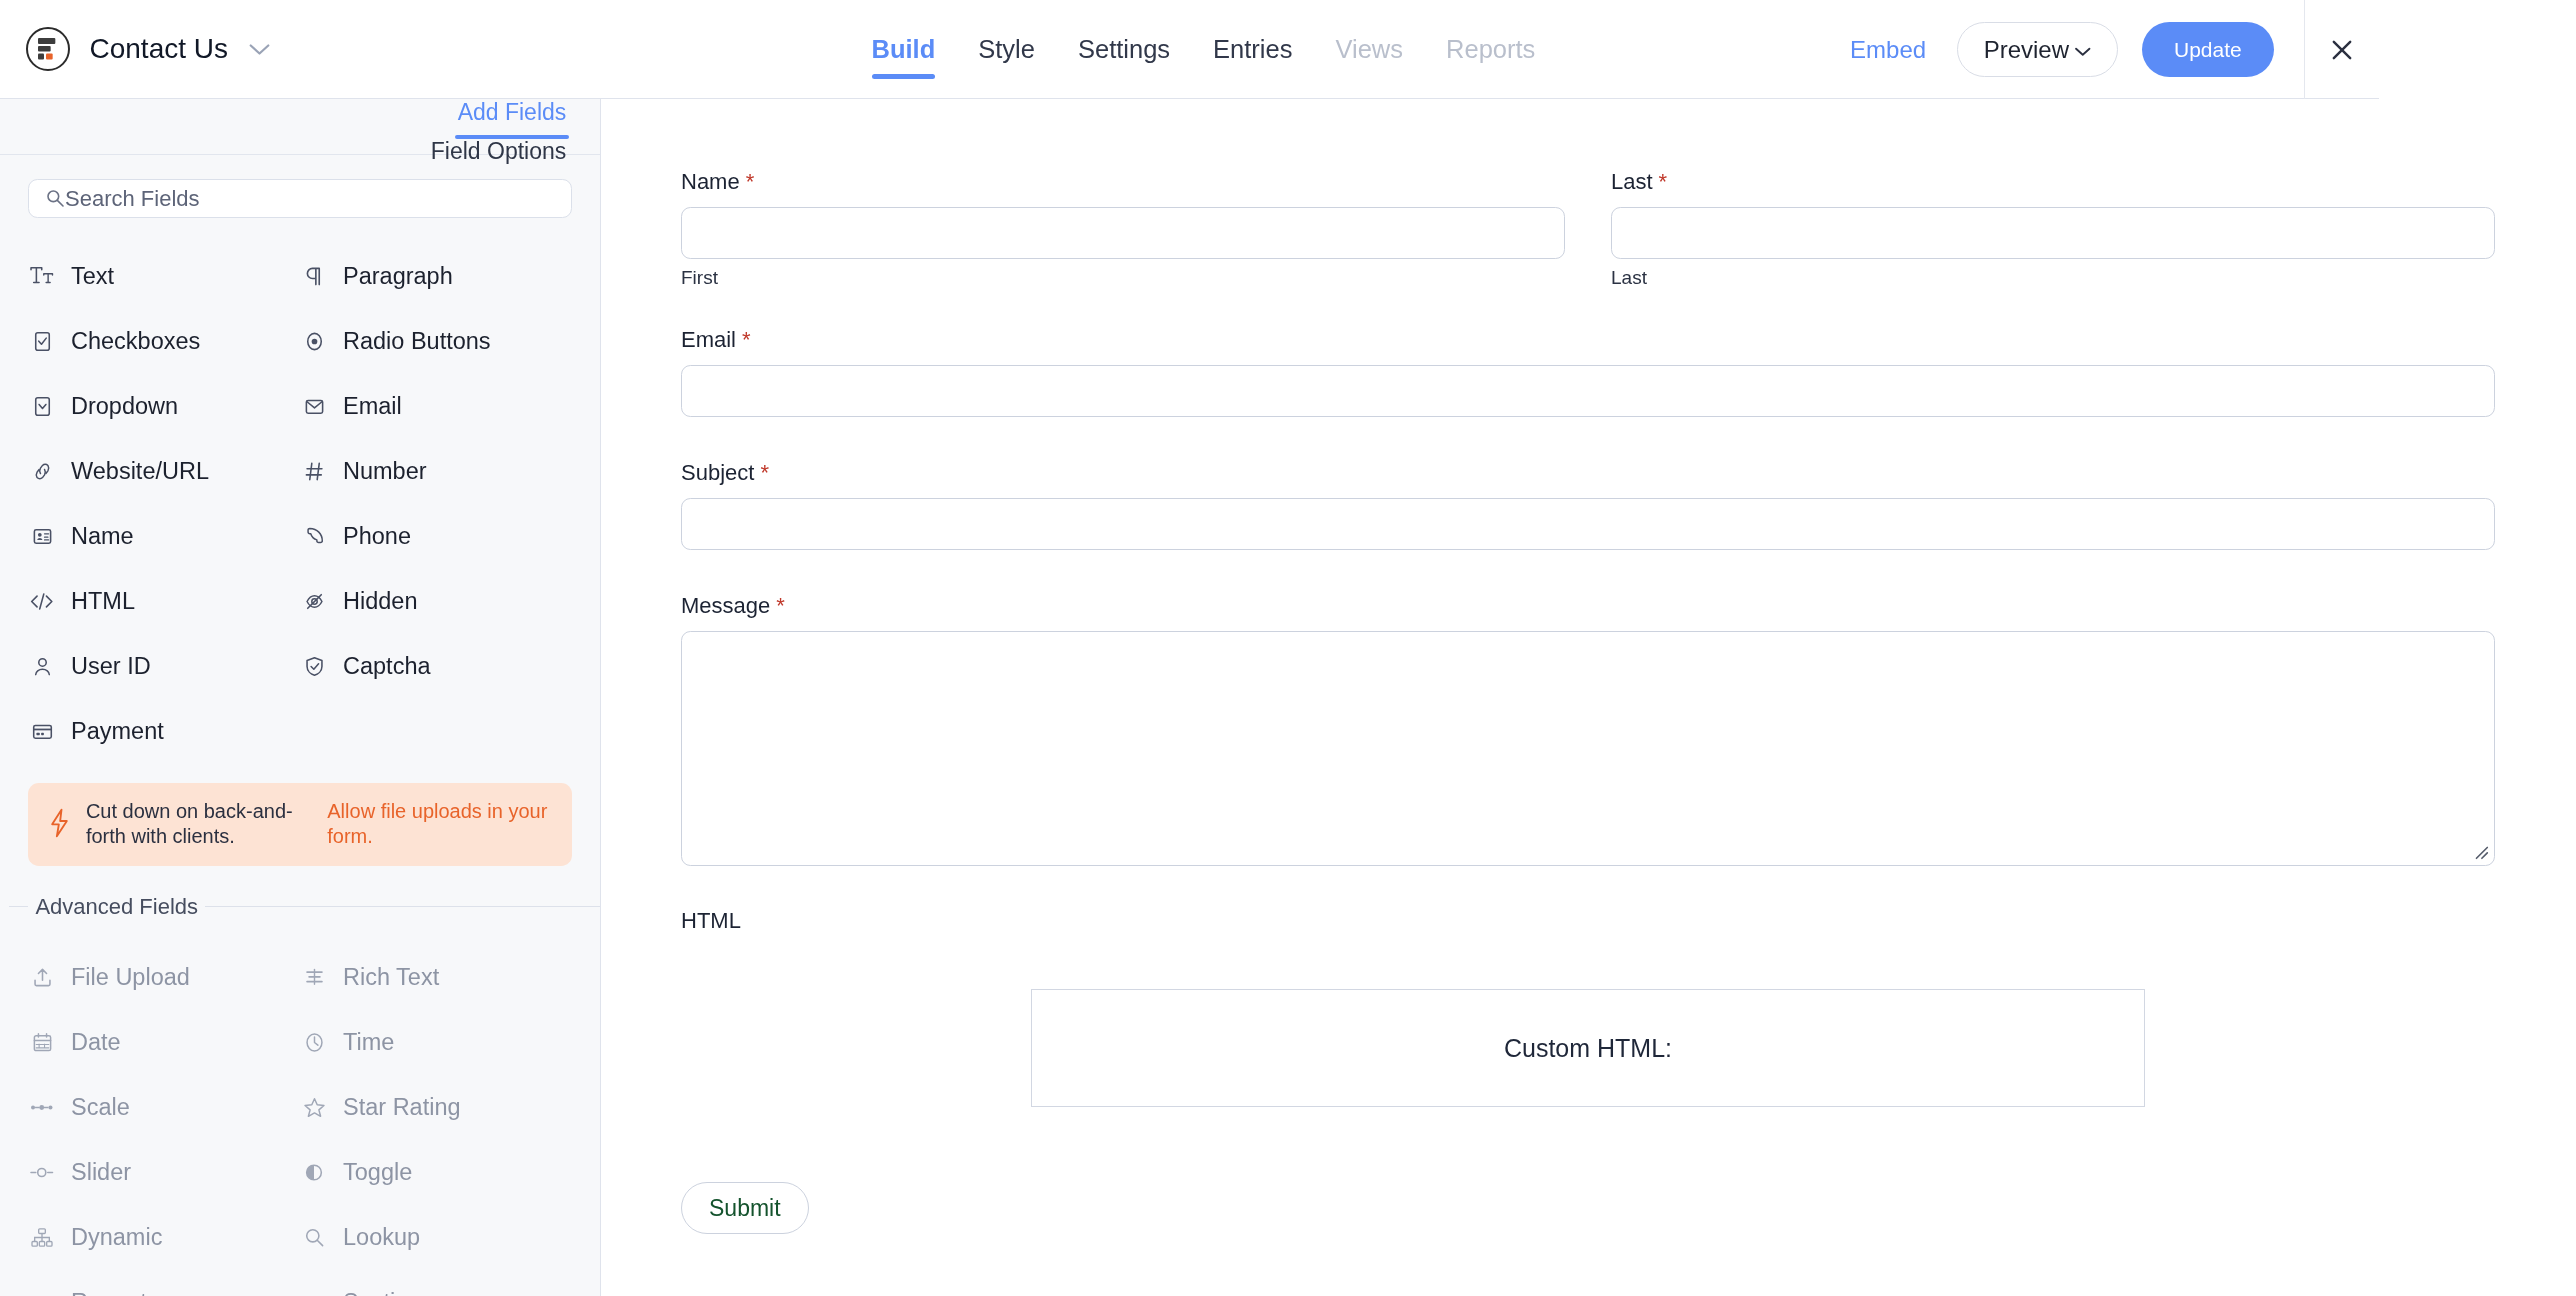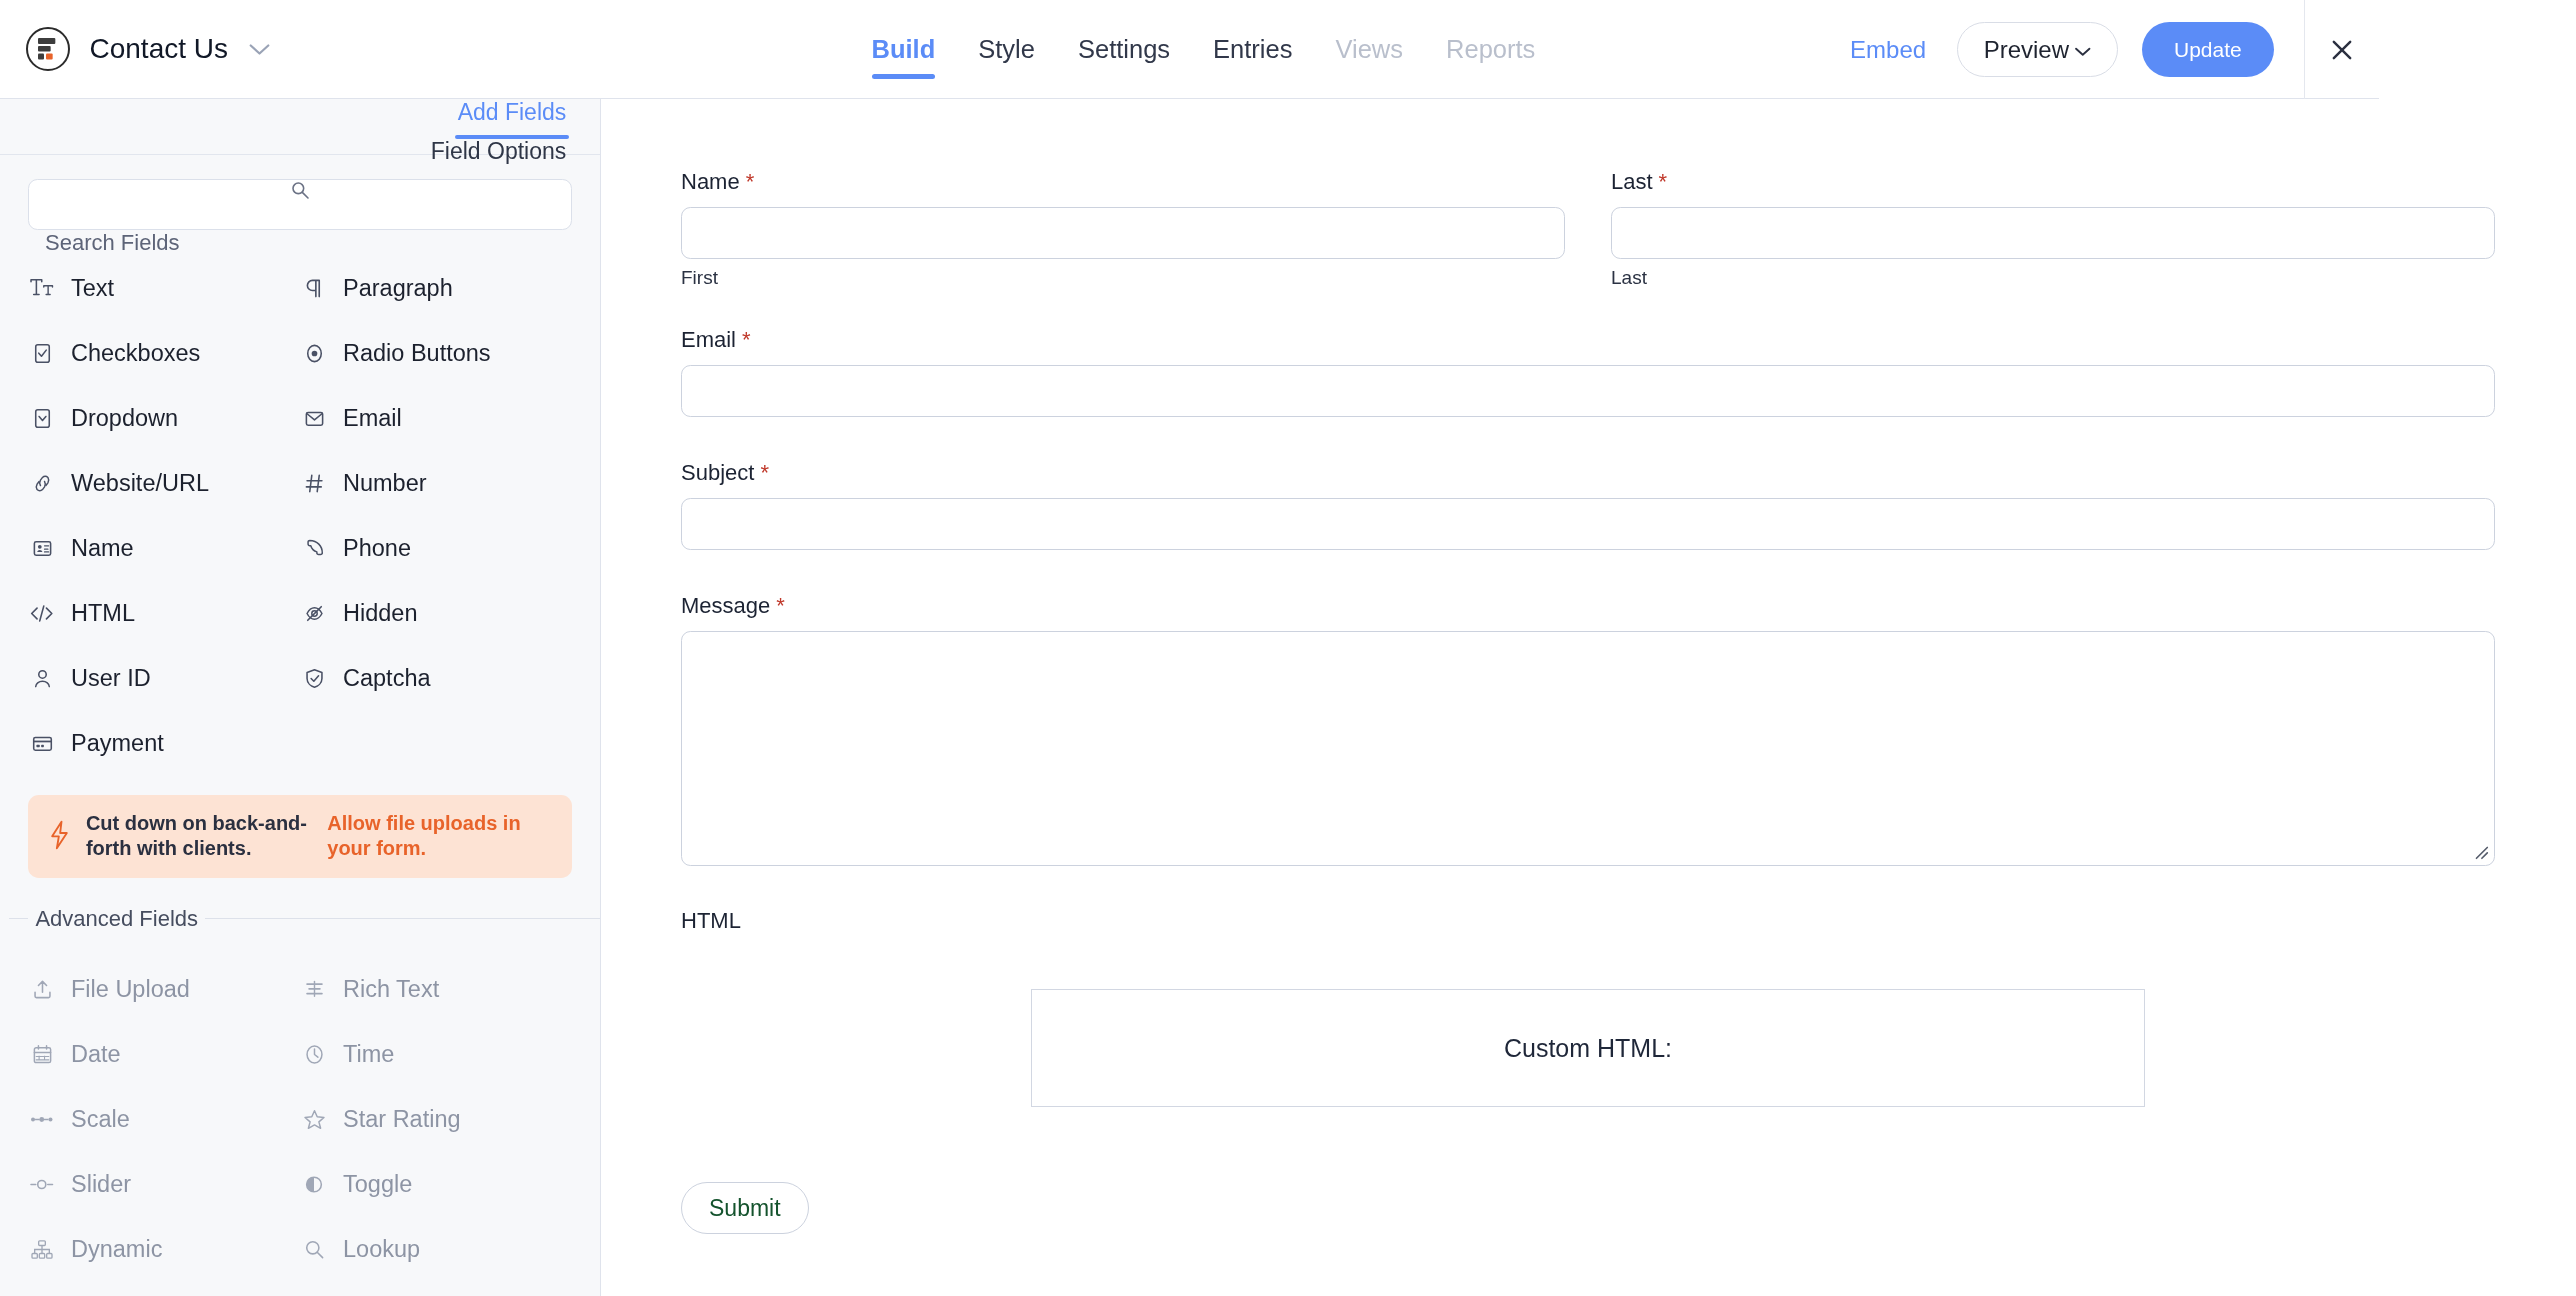--- a/index.html
+++ b/index.html
@@ -96,23 +96,23 @@
     margin-right: 31px; position: relative; cursor: pointer; white-space: nowrap;
   }
   .side-tab.active { color: #5b8cf7; }
   .side-tab.active::after {
     content: ""; position: absolute; left: 0; right: 0; bottom: -1.3px;
     height: 4.7px; background: #5b8cf7; border-radius: 2.7px;
   }
 
   .search-wrap { padding: 24px 28px 0 28px; }
   .search-box {
-    height: 51px; border: 1.3px solid #dbe0ea; border-radius: 9.4px;
+    height: 39px; border: 1.3px solid #dbe0ea; border-radius: 9.4px;
     background: #ffffff; display: flex; align-items: center;
-    padding: 0 16px; gap: 28px; flex-direction: column;
+    padding: 0 16px; gap: 0;
   }
   .search-box input {
     border: none; outline: none; background: transparent;
     font-size: 22px; color: #3b4256; width: 100%;
     font-family: "Liberation Sans", sans-serif;
   }
   .search-box input::placeholder { color: #5d6478; }
 
   .field-grid {
     display: grid; grid-template-columns: 1fr 1fr;
@@ -129,21 +129,20 @@
     width: 28px; height: 28px; flex-shrink: 0;
     display: flex; align-items: center; justify-content: center;
   }
 
   
   .promo {
     margin: 19px 28px 0 28px;
     background: #fde3d4; border-radius: 10.8px;
     display: flex; align-items: center; gap: 13.4px;
     padding: 16px 17.5px;
-    font-weight: bold;
   }
   .promo-text {
     font-size: 20px; color: #2b3040; line-height: 1.28;
     max-width: 228px;
   }
   .promo-link {
     font-size: 20px; color: #e8632a; cursor: pointer; line-height: 1.28;
   }
 
   

